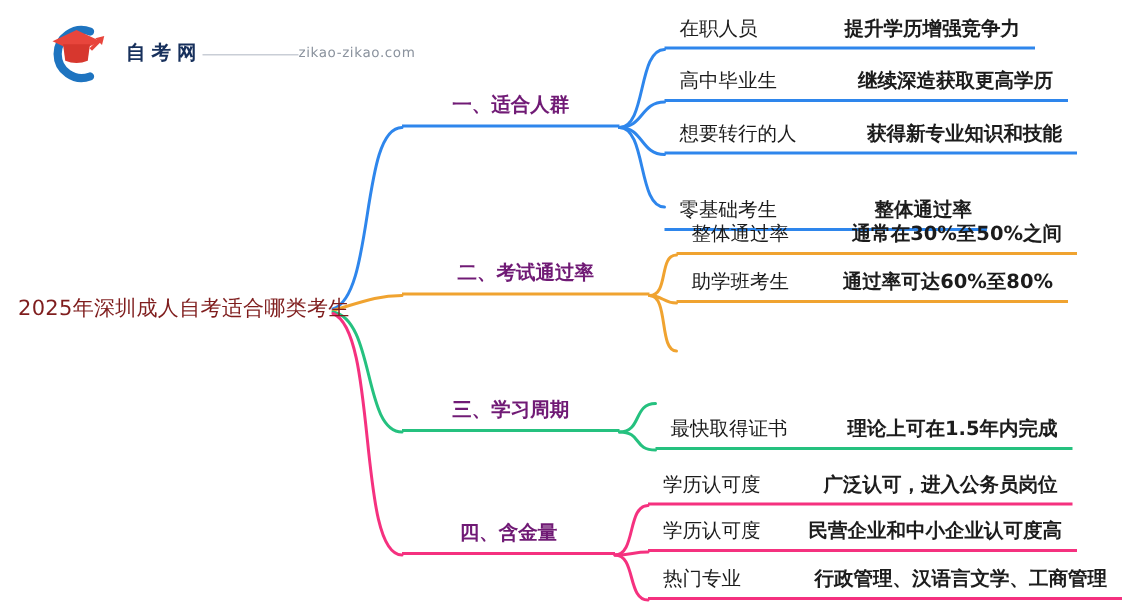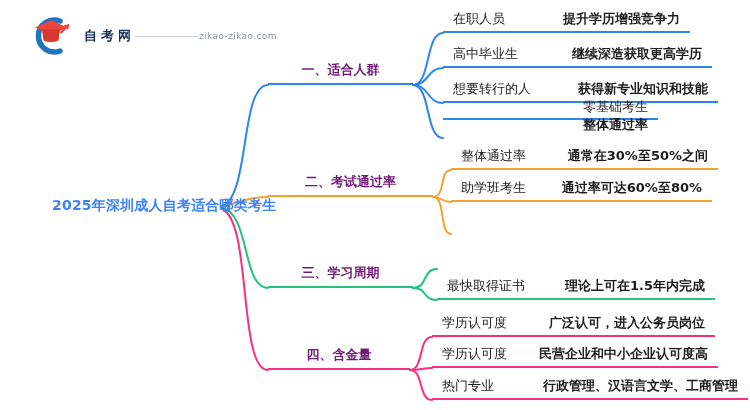--- a/index.html
+++ b/index.html
@@ -1,21 +1,21 @@
 <!DOCTYPE html>
 <html><head>
 <meta charset="utf-8">
 <style>
   html,body{margin:0;padding:0;background:#ffffff;}
   body{font-family:"DejaVu Sans","Liberation Sans",sans-serif;}
   #canvas{position:relative;width:750px;height:410px;background:#ffffff;overflow:hidden;}
   #wires{position:absolute;left:0;top:0;width:750px;height:410px;}
   #wires path{fill:none;stroke-width:2;stroke-linecap:round;}
 
-  .central{position:absolute;left:12px;top:197px;font-size:14px;font-weight:700;color:#3b82f6;white-space:nowrap;letter-spacing:.2px;margin-left:40px;}
+  .central{position:absolute;left:12px;top:197px;font-size:14px;font-weight:400;color:#7f1d1d;white-space:nowrap;letter-spacing:.2px;}
 
   .branch-label{position:absolute;height:26px;box-sizing:border-box;border-bottom:2px solid #000;
     display:flex;align-items:flex-end;justify-content:center;padding-bottom:4px;
     font-size:13px;font-weight:600;color:#701a75;white-space:nowrap;}
 
   .row{position:absolute;height:22px;box-sizing:border-box;border-bottom:2px solid #000;
     display:flex;align-items:flex-end;justify-content:space-between;padding:0 10px 3px 10px;
     font-size:13px;color:#1c1c1c;white-space:nowrap;}
   .row .lbl{font-weight:500;}
   .row .val{font-weight:700;margin-left:14px;text-align:center;}
@@ -91,21 +91,21 @@
     <span class="val">提升学历增强竞争力</span>
   </div>
   <div class="row" style="left: 443px; top: 46px; width: 269px; border-bottom-color: rgb(46, 134, 236);">
     <span class="lbl">高中毕业生</span>
     <span class="val">继续深造获取更高学历</span>
   </div>
   <div class="row" style="left: 443px; top: 81px; width: 275px; border-bottom-color: rgb(46, 134, 236);">
     <span class="lbl">想要转行的人</span>
     <span class="val">获得新专业知识和技能</span>
   </div>
-  <div class="row" style="left: 443px; top: 98px; width: 215px; border-bottom-color: rgb(46, 134, 236); flex-direction: column;">
+  <div class="row" style="left: 443px; top: 132px; width: 215px; border-bottom-color: rgb(46, 134, 236);">
     <span class="lbl">零基础考生</span>
     <span class="val">整体通过率</span>
   </div>
 
   <div class="row" style="left: 451px; top: 148px; width: 267px; border-bottom-color: rgb(240, 163, 48);">
     <span class="lbl">整体通过率</span>
     <span class="val">通常在30%至50%之间</span>
   </div>
   <div class="row" style="left: 451px; top: 180px; width: 261px; border-bottom-color: rgb(240, 163, 48);">
     <span class="lbl">助学班考生</span>

